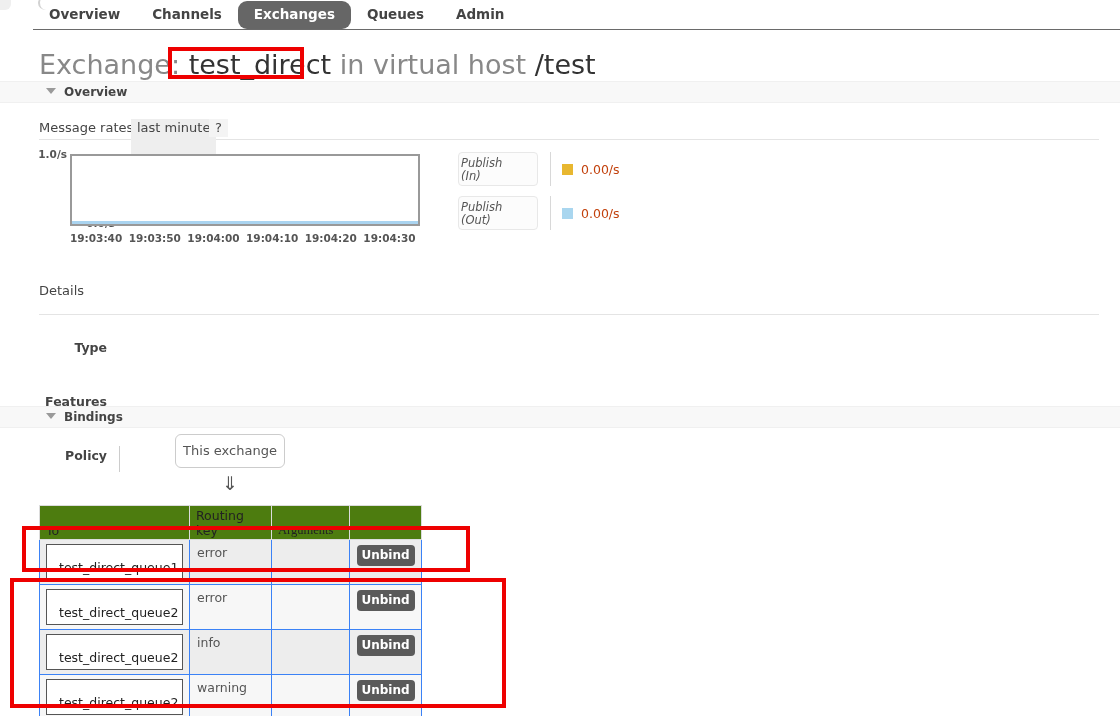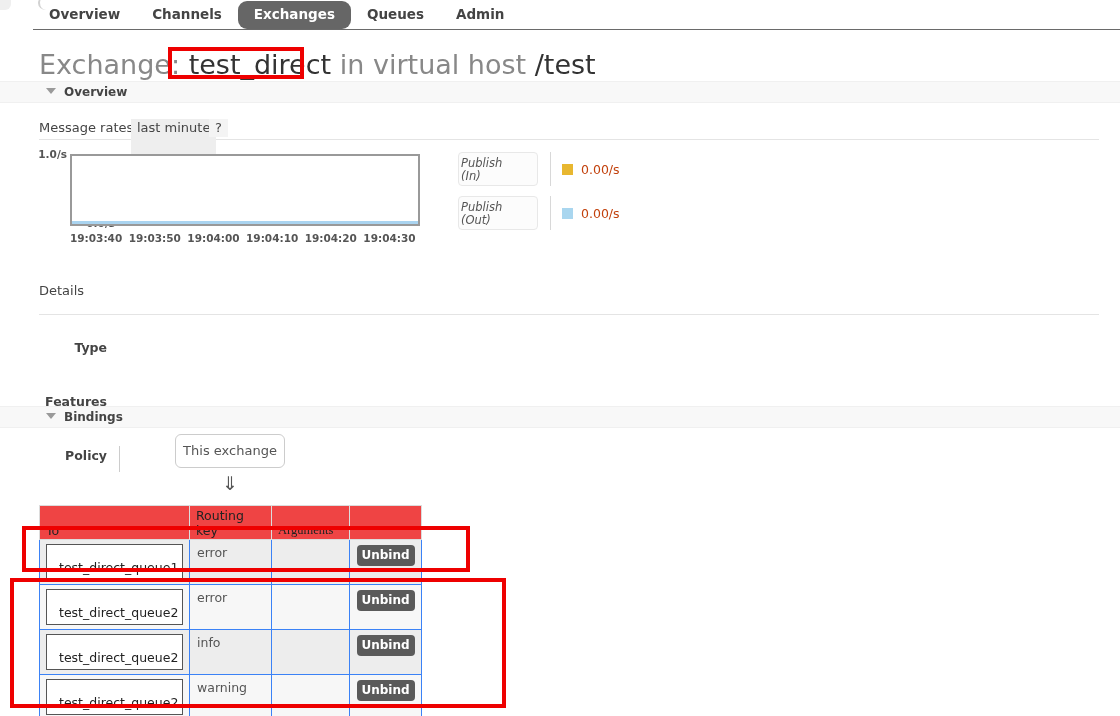--- a/index.html
+++ b/index.html
@@ -322,21 +322,21 @@
     position: absolute;
     left: 39px; top: 505px;
     border-collapse: collapse;
     font-size: 12.5px;
   }
   .bind-table th {
     text-align: left;
     font-weight: normal;
     font-size: 12.5px;
     color: #222222;
-    background: #ef4444;
+    background: #4d7c0f;
     border: 1px solid #dcdcdc;
     padding: 2px 6px 1px 6px;
     height: 19px;
     vertical-align: bottom;
     box-sizing: border-box;
   }
   .bind-table td {
     border: 1px solid #3b82f6;
     padding: 0;
     height: 45px;

